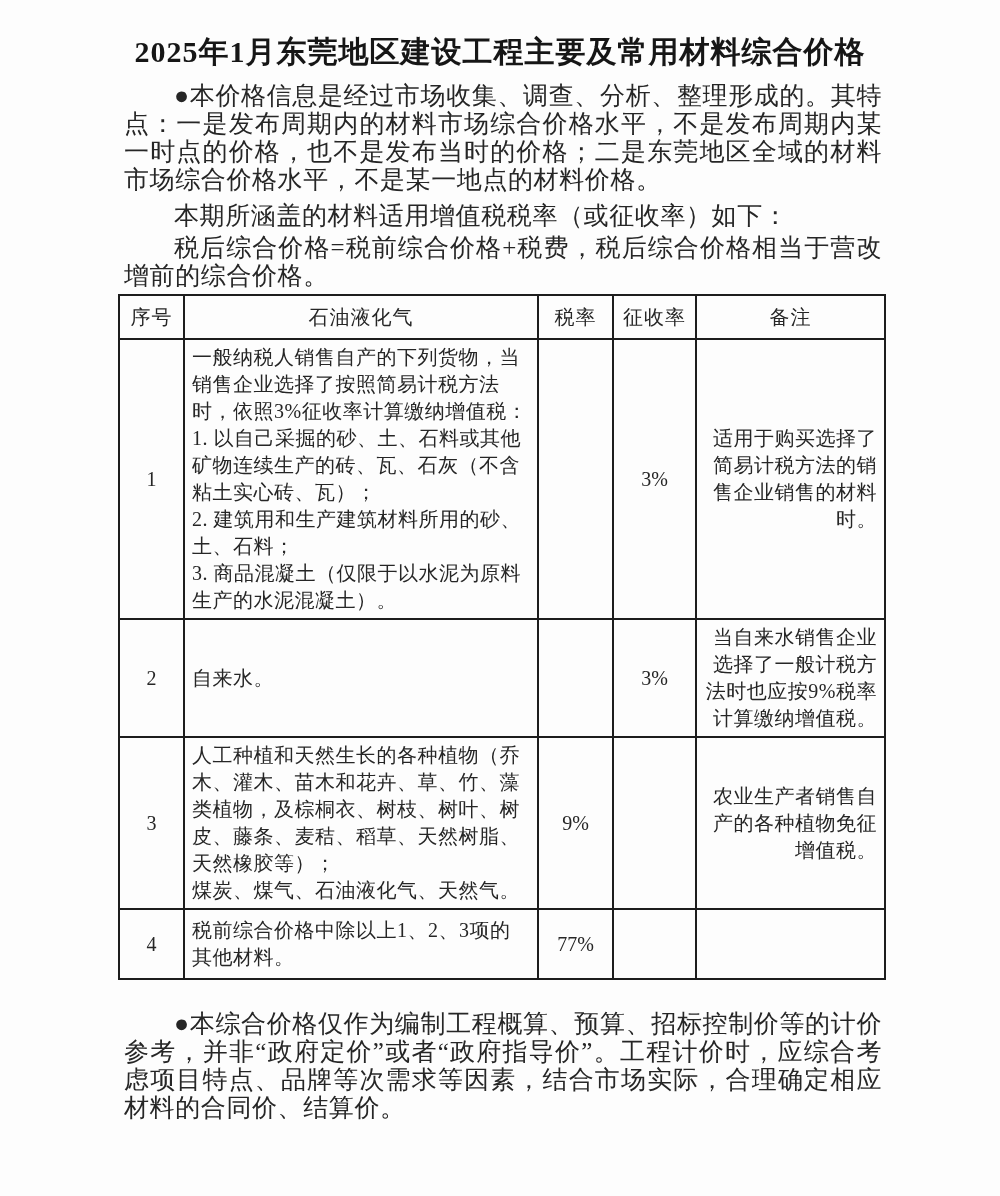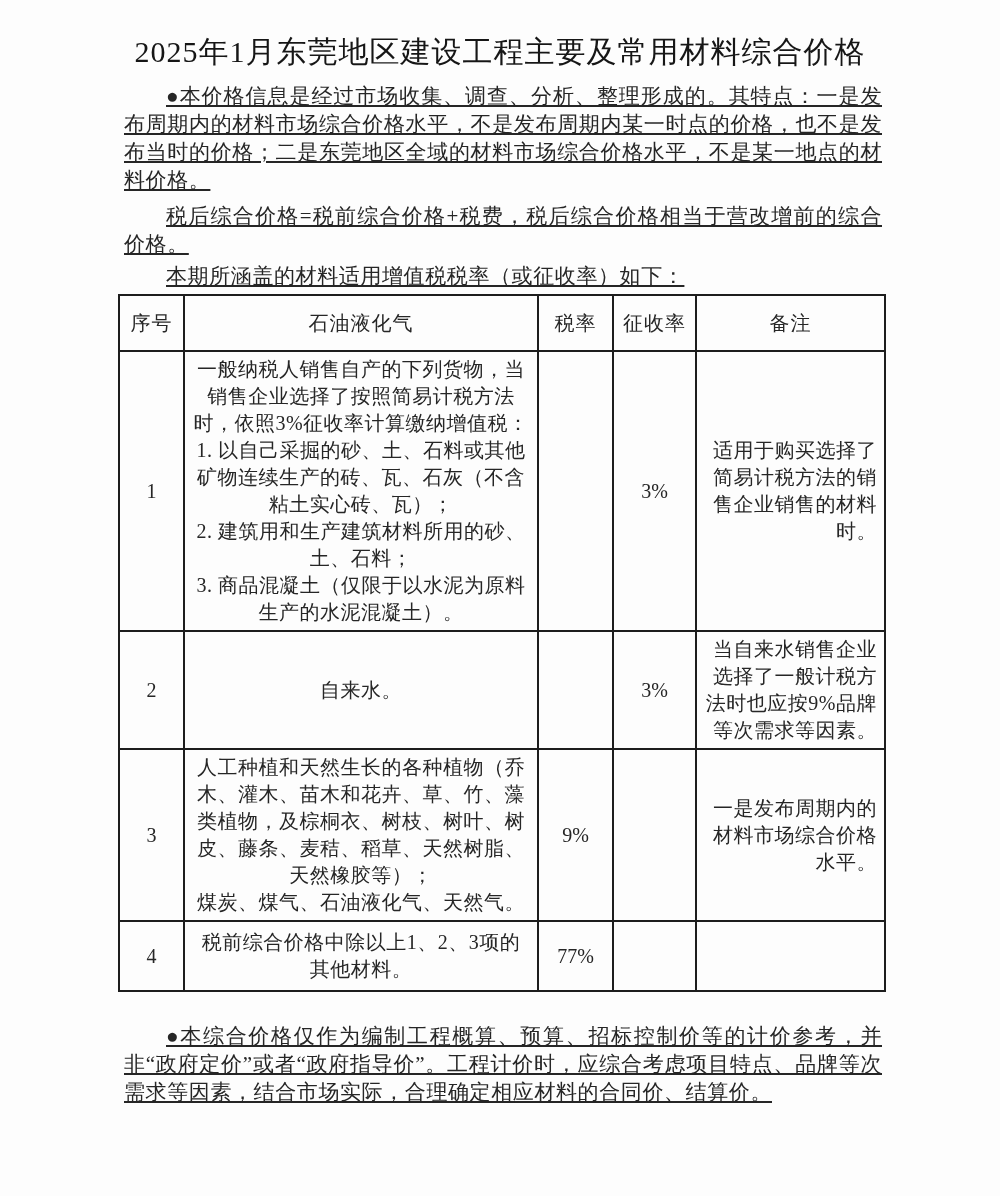--- a/index.html
+++ b/index.html
@@ -17,39 +17,38 @@
     overflow: hidden;
     box-sizing: border-box;
   }
   .content {
     margin: 0 118px 0 124px;
   }
   .doc-title {
     padding-top: 32px;
     text-align: center;
     font-size: 30px;
-    font-weight: normal;
+    font-weight: bold;
     letter-spacing: 1px;
     color: #161616;
   }
   .editor-heading {
     margin-top: 26px;
     font-size: 21px;
     font-weight: bold;
     letter-spacing: 2px;
   }
   .body-paragraph {
     margin: 9px 0 8px;
-    font-size: 21px;
+    font-size: 25px;
     line-height: 28px;
     letter-spacing: 0.6px;
     text-indent: 2em;
     text-align: justify;
     color: #262626;
-    text-decoration: underline;
   }
   .body-paragraph.tight {
     margin: 4px 0 2px;
   }
   table.vat-table {
     border-collapse: collapse;
     table-layout: fixed;
     width: 766px;
     margin-left: -6px;
     margin-top: 4px;
@@ -59,30 +58,30 @@
     border: 2px solid #1d1d1d;
     font-size: 20px;
     line-height: 27px;
     padding: 4px 7px;
     box-sizing: border-box;
     color: #262626;
     font-weight: normal;
   }
   table.vat-table th {
     text-align: center;
-    height: 56px;
+    height: 44px;
     vertical-align: middle;
     letter-spacing: 1px;
   }
   td.cell-center {
     text-align: center;
     vertical-align: middle;
   }
   td.cell-material {
-    text-align: center;
+    text-align: left;
     vertical-align: middle;
     white-space: pre-line;
     letter-spacing: 0.5px;
   }
   td.cell-note {
     text-align: right;
     vertical-align: middle;
     letter-spacing: 0.5px;
   }
   tr.row-1 td { height: 258px; }
@@ -95,22 +94,22 @@
 </style>
 </head>
 <body>
 
 <div class="page">
   <div class="doc-title">2025年1月东莞地区建设工程主要及常用材料综合价格</div>
 
   <div class="content">
 
     <p class="body-paragraph">●本价格信息是经过市场收集、调查、分析、整理形成的。其特点：一是发布周期内的材料市场综合价格水平，不是发布周期内某一时点的价格，也不是发布当时的价格；二是东莞地区全域的材料市场综合价格水平，不是某一地点的材料价格。</p>
+    <p class="body-paragraph tight">本期所涵盖的材料适用增值税税率（或征收率）如下：</p>
     <p class="body-paragraph tight">税后综合价格=税前综合价格+税费，税后综合价格相当于营改增前的综合价格。</p>
-    <p class="body-paragraph tight">本期所涵盖的材料适用增值税税率（或征收率）如下：</p>
 
     <table class="vat-table">
       <colgroup>
         <col style="width:65px">
         <col style="width:354px">
         <col style="width:75px">
         <col style="width:83px">
         <col style="width:189px">
       </colgroup>
       <thead>
@@ -131,29 +130,29 @@
 3. 商品混凝土（仅限于以水泥为原料生产的水泥混凝土）。</td>
           <td class="cell-center"></td>
           <td class="cell-center">3%</td>
           <td class="cell-note">适用于购买选择了简易计税方法的销售企业销售的材料时。</td>
         </tr>
         <tr class="row-2">
           <td class="cell-center">2</td>
           <td class="cell-material">自来水。</td>
           <td class="cell-center"></td>
           <td class="cell-center">3%</td>
-          <td class="cell-note">当自来水销售企业选择了一般计税方法时也应按9%品牌等次需求等因素。</td>
+          <td class="cell-note">当自来水销售企业选择了一般计税方法时也应按9%税率计算缴纳增值税。</td>
         </tr>
         <tr class="row-3">
           <td class="cell-center">3</td>
           <td class="cell-material">人工种植和天然生长的各种植物（乔木、灌木、苗木和花卉、草、竹、藻类植物，及棕桐衣、树枝、树叶、树皮、藤条、麦秸、稻草、天然树脂、天然橡胶等）；
 煤炭、煤气、石油液化气、天然气。</td>
           <td class="cell-center">9%</td>
           <td class="cell-center"></td>
-          <td class="cell-note">一是发布周期内的材料市场综合价格水平。</td>
+          <td class="cell-note">农业生产者销售自产的各种植物免征增值税。</td>
         </tr>
         <tr class="row-4">
           <td class="cell-center">4</td>
           <td class="cell-material">税前综合价格中除以上1、2、3项的其他材料。</td>
           <td class="cell-center">77%</td>
           <td class="cell-center"></td>
           <td class="cell-note"></td>
         </tr>
       </tbody>
     </table>

